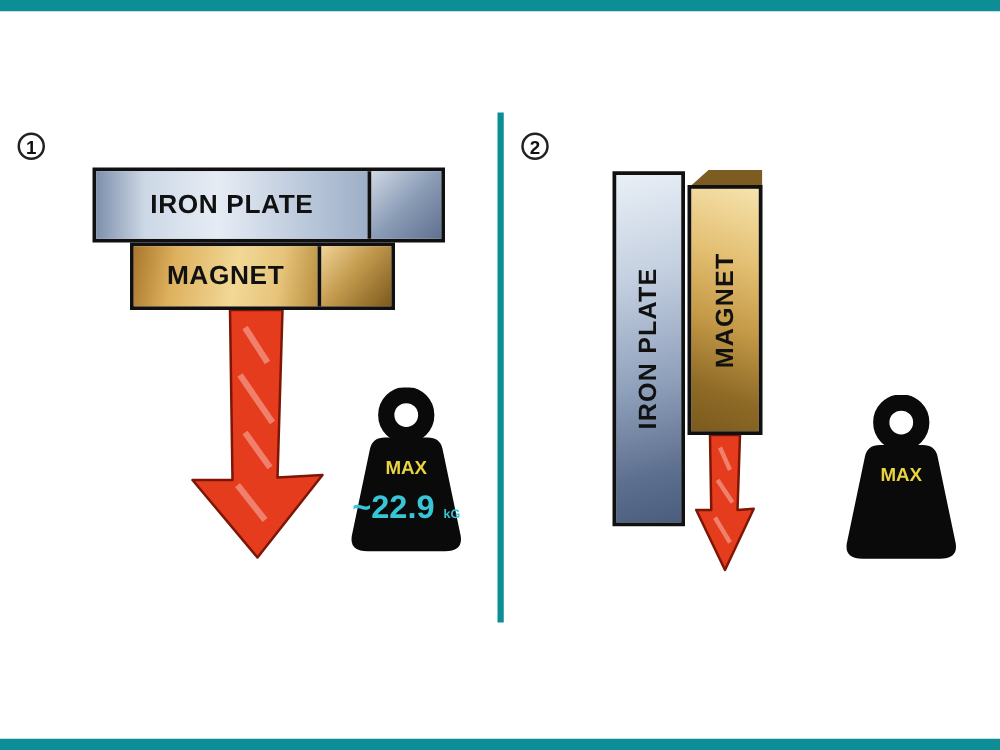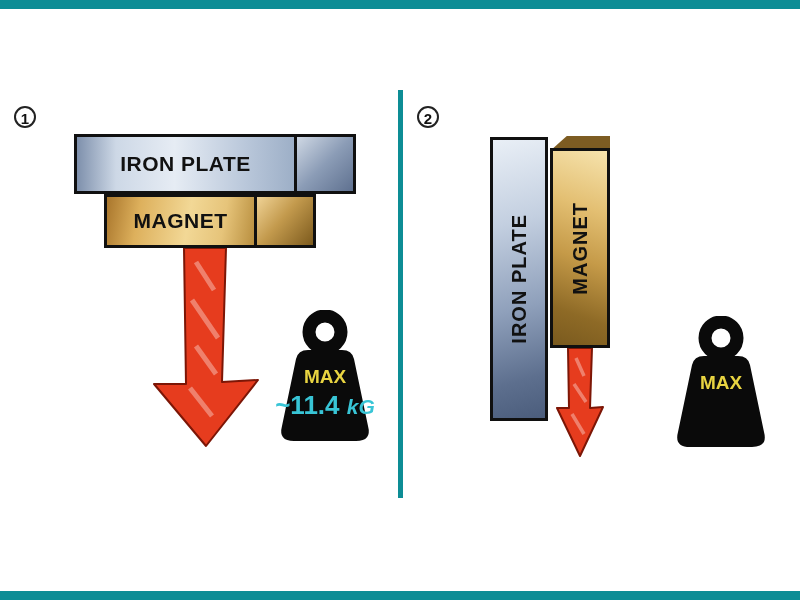--- a/index.html
+++ b/index.html
@@ -48,24 +48,24 @@
   .arrow{position:absolute;}
   #arrow-1{left:152px;top:248px;width:108px;height:200px;}
   #arrow-2{left:556px;top:348px;width:48px;height:110px;}
 
   
   .weight{position:absolute;width:118px;height:138px;}
   #weight-1{left:266px;top:310px;}
   #weight-2{left:662px;top:316px;}
   .weight svg{position:absolute;left:0;top:0;}
   .weight-max{position:absolute;left:0;right:0;top:56px;text-align:center;
-    color:#e8d441;font-weight:bold;font-size:19px;}
+    color:#e8d441;font-weight:bold;font-size:15px;}
   .weight-value{position:absolute;left:0;right:0;top:80px;text-align:center;
     color:#38c5d6;font-weight:bold;font-size:26px;white-space:nowrap;}
-  .weight-unit{font-size:21px;font-style:italic;}
+  .weight-unit{font-size:10px;}
 </style>
 </head>
 <body>
 
 <div id="canvas">
 
   <div id="top-bar" class="teal-bar"></div>
   <div id="bottom-bar" class="teal-bar"></div>
   <div id="divider"></div>
 
@@ -90,21 +90,21 @@
     <path d="M44 14 L62 42 M40 52 L66 90 M44 98 L64 126 M38 140 L60 168" stroke="#ffffff" stroke-width="5" fill="none" opacity="0.35"></path>
   </svg>
 
   <div id="weight-1" class="weight">
     <svg viewBox="0 0 118 138" width="118" height="138">
       <circle cx="59" cy="22" r="16" fill="none" stroke="#0a0a0a" stroke-width="13"></circle>
       <path d="M 42 40 L 76 40 Q 86 40 88 49 L 102 116 Q 106 131 90 131 L 28 131 Q 12 131 16 116 L 30 49 Q 32 40 42 40 Z" fill="#0a0a0a"></path>
     </svg>
     <div class="weight-max">MAX</div>
     <div class="weight-value">
-      <span>~11.4</span>
+      <span>~22.9</span>
       <span class="weight-unit">kG</span>
     </div>
   </div>
 
   <div id="badge-2" class="num-badge">2</div>
 
   <div id="magnet-v-top"></div>
 
   <div id="plate-v" class="block-v">
     <span class="vlabel">IRON PLATE</span>

